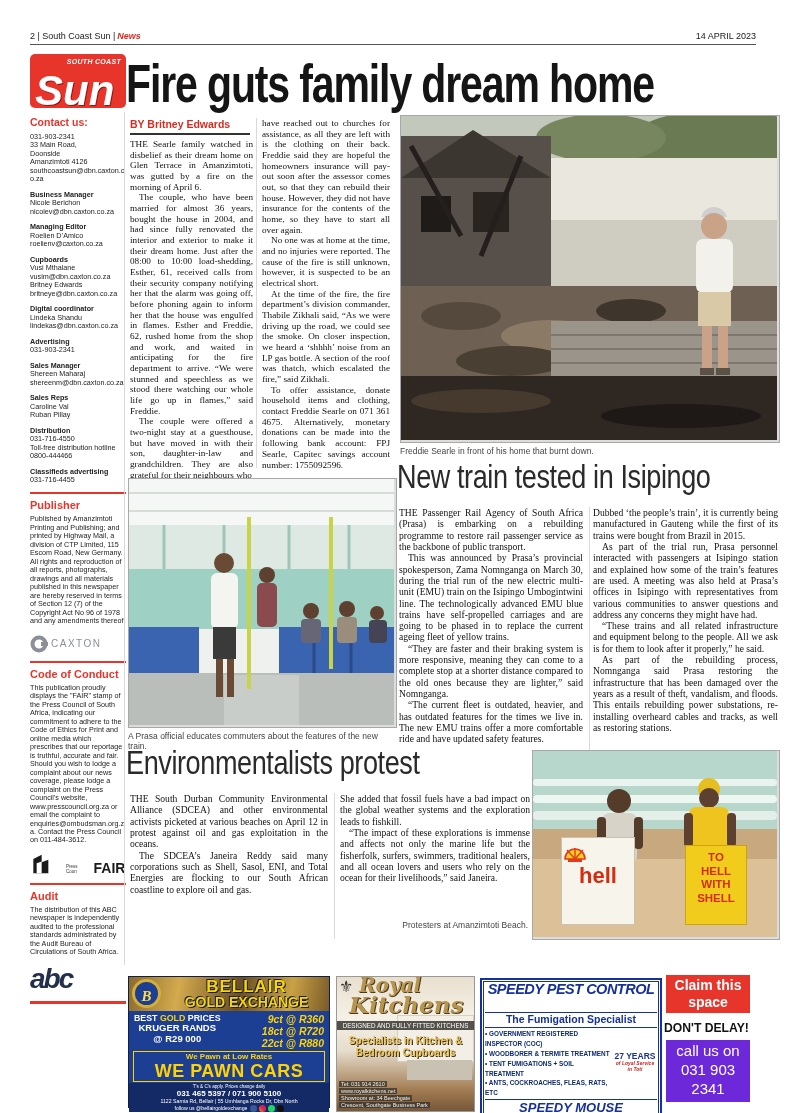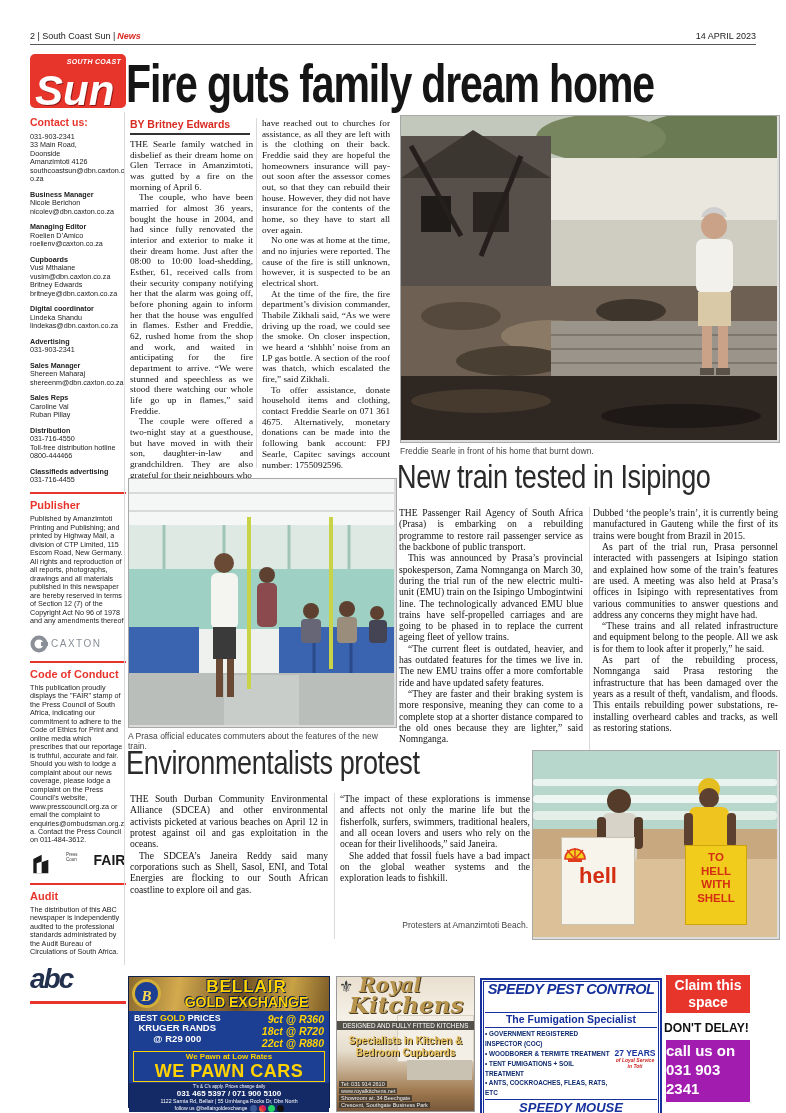--- a/index.html
+++ b/index.html
@@ -20,21 +20,21 @@
   .sun-tagline{position:absolute;top:4px;right:5px;font-size:7px;font-style:italic;font-weight:bold;letter-spacing:.3px;}
   .sun-title{position:absolute;bottom:-4px;left:5px;font-size:42px;font-weight:bold;font-style:italic;line-height:1;text-shadow:1px 1px 0 #8f1712;}
   .contact-heading{color:#e8352c;font-weight:bold;font-size:10.5px;margin:8px 0 5px;}
   .sb-block{font-size:7.2px;line-height:1.18;color:#222;margin-bottom:7px;word-wrap:break-word;}
   .sb-label{font-weight:bold;}
   .sb-rule{border-top:2px solid #e8352c;margin:8px 0 5px;}
   .sb-title{color:#e8352c;font-weight:bold;font-size:11px;margin-bottom:4px;}
   .sb-text{font-size:7.2px;line-height:1.18;color:#222;word-wrap:break-word;}
   .caxton{margin:9px 0 2px;color:#8a8f98;display:flex;align-items:center;gap:3px;}
   .caxton-word{font-size:10px;letter-spacing:1.5px;color:#8a8f98;}
-  .fairlogo{margin:8px 0 2px;display:flex;gap:16px;}
+  .fairlogo{margin:8px 0 2px;display:flex;align-items:flex-end;gap:16px;}
   .fair-small{font-size:4.5px;line-height:1.1;color:#333;}
   .fair-word{font-size:14px;font-weight:bold;color:#1a1a1a;line-height:1;}
   .abc-word{font-size:28px;font-weight:bold;font-style:italic;color:#23304d;letter-spacing:-2px;margin:6px 0 4px;}
   .sb-endrule{border-top:3px solid #e8352c;margin-top:6px;}
 
   
   .main-headline{left:126px;top:52px;font-size:54px;font-weight:bold;color:#151515;
     letter-spacing:-1.5px;white-space:nowrap;transform:scaleX(.76);transform-origin:left top;}
   .sub-headline{font-size:33px;font-weight:400;color:#2a2a2a;letter-spacing:-.5px;
     white-space:nowrap;transform:scaleX(.82);transform-origin:left top;}
@@ -136,33 +136,33 @@
 
   
   .ad-pest{left:480px;top:978px;width:182px;height:160px;border:2px solid #16309c;box-sizing:border-box;
     background:#fff;box-shadow:inset 0 0 0 1px #fff,inset 0 0 0 2px #16309c;
     text-align:center;color:#16309c;padding:2px 3px;position:absolute;}
   .pc-title{font-size:14.5px;font-weight:800;font-style:italic;letter-spacing:-.5px;line-height:1.05;}
   .pc-sub{font-size:10.5px;font-weight:800;border-top:1.5px solid #16309c;line-height:1.2;margin-top:15px;}
   .pc-body{display:flex;border-top:1.5px solid #16309c;margin-top:1px;padding-top:1px;}
   .pc-bullets{flex:1;text-align:left;font-size:6.4px;font-weight:800;color:#0d2a6e;line-height:1.55;}
   .pc-bullets div::before{content:"• ";}
-  .pc-badge{width:44px;flex:none;padding-top:20px;}
+  .pc-badge{width:44px;flex:none;padding-top:7px;margin-top:16px;}
   .pc-years{font-size:8.5px;font-weight:800;color:#16309c;line-height:1;}
   .pc-loyal{font-size:5px;font-style:italic;font-weight:bold;color:#c22;line-height:1.2;}
   .pc-mouse{font-size:13px;font-weight:800;font-style:italic;border-top:1.5px solid #16309c;
     border-bottom:1.5px solid #16309c;line-height:1.25;margin-top:1px;}
 
   
   .claim-box1{left:666px;top:975px;width:84px;height:38px;background:#e8352c;color:#fff;font-weight:800;
     font-size:14px;line-height:1.2;text-align:center;box-sizing:border-box;padding-top:2px;}
   .dont-delay{left:664px;top:1020px;font-size:13.5px;font-weight:800;color:#111;
     transform:scaleX(.9);transform-origin:left top;white-space:nowrap;}
-  .claim-box2{left:666px;top:1040px;width:84px;height:62px;background:#a21caf;color:#fff;font-weight:700;
-    font-size:15px;line-height:1.25;box-sizing:border-box;padding-top:2px;}
+  .claim-box2{left:666px;top:1040px;width:84px;height:62px;background:#6d28d9;color:#fff;font-weight:400;
+    font-size:15px;line-height:1.25;text-align:center;box-sizing:border-box;padding-top:2px;}
 </style>
 </head>
 <body>
 
 <div class="page">
 
   <div class="abs topbar-left">
     <span>2 | South Coast Sun |</span><span class="section">News</span>
   </div>
   <div class="abs topbar-date">14 APRIL 2023</div>
@@ -352,39 +352,39 @@
       <rect x="208" y="138" width="20" height="26" rx="4" fill="#9b8d7c"></rect>
       <circle cx="248" cy="134" r="7" fill="#5d4030"></circle>
       <rect x="240" y="141" width="18" height="23" rx="4" fill="#445"></rect>
     </svg>
   </div>
   <div class="abs caption train-caption">A Prasa official educates commuters about the features of the new train.</div>
 
   <div class="abs serif train-col train-col1">
     <p>THE Passenger Rail Agency of South Africa (Prasa) is embarking on a rebuilding programme to restore rail passenger service as the backbone of public transport.</p>
     <p>This was announced by Prasa’s provincial spokesperson, Zama Nomnganga on March 30, during the trial run of the new electric multi-unit (EMU) train on the Isipingo Umbogintwini line. The technologically advanced EMU blue trains have self-propelled carriages and are going to be phased in to replace the current ageing fleet of yellow trains.</p>
+    <p>“They are faster and their braking system is more responsive, meaning they can come to a complete stop at a shorter distance compared to the old ones because they are lighter,” said Nomnganga.</p>
     <p>“The current fleet is outdated, heavier, and has outdated features for the times we live in. The new EMU trains offer a more comfortable ride and have updated safety features.</p>
-    <p>“They are faster and their braking system is more responsive, meaning they can come to a complete stop at a shorter distance compared to the old ones because they are lighter,” said Nomnganga.</p>
   </div>
   <div class="abs serif train-col train-col2">
     <p>Dubbed ‘the people’s train’, it is currently being manufactured in Gauteng while the first of its trains were bought from Brazil in 2015.</p>
     <p>As part of the trial run, Prasa personnel interacted with passengers at Isipingo station and explained how some of the train’s features are used. A meeting was also held at Prasa’s offices in Isipingo with representatives from various communities to answer questions and address any concerns they might have had.</p>
     <p>“These trains and all related infrastructure and equipment belong to the people. All we ask is for them to look after it properly,” he said.</p>
     <p>As part of the rebuilding process, Nomnganga said Prasa restoring the infrastructure that has been damaged over the years as a result of theft, vandalism, and floods. This entails rebuilding power substations, re-installing overheard cables and tracks, as well as restoring stations.</p>
   </div>
 
   <h2 class="abs sub-headline protest-headline" style="margin:0;">Environmentalists protest</h2>
 
   <div class="abs serif protest-col protest-col1">
     <p>THE South Durban Community Environmental Alliance (SDCEA) and other environmental activists picketed at various beaches on April 12 in protest against oil and gas exploitation in the oceans.</p>
     <p>The SDCEA’s Janeira Reddy said many corporations such as Shell, Sasol, ENI, and Total Energies are flocking to our South African coastline to explore oil and gas.</p>
   </div>
   <div class="abs serif protest-col protest-col2">
+    <p>She added that fossil fuels have a bad impact on the global weather systems and the exploration leads to fishkill.</p>
     <p>“The impact of these explorations is immense and affects not only the marine life but the fisherfolk, surfers, swimmers, traditional healers, and all ocean lovers and users who rely on the ocean for their livelihoods,” said Janeira.</p>
-    <p>She added that fossil fuels have a bad impact on the global weather systems and the exploration leads to fishkill.</p>
   </div>
 
   <div class="photo protest-photo">
     <svg width="244" height="186" viewBox="0 0 244 186" preserveAspectRatio="none">
       <rect x="0" y="0" width="244" height="78" fill="#b7d6cc"></rect>
       <rect x="0" y="28" width="244" height="7" rx="3" fill="#e9f3ef"></rect>
       <rect x="0" y="44" width="244" height="8" rx="4" fill="#eef6f2"></rect>
       <rect x="0" y="60" width="244" height="9" rx="4" fill="#e4efe9"></rect>
       <rect x="0" y="78" width="244" height="30" fill="#c8a87e"></rect>
       <rect x="0" y="108" width="244" height="78" fill="#dcc098"></rect>

